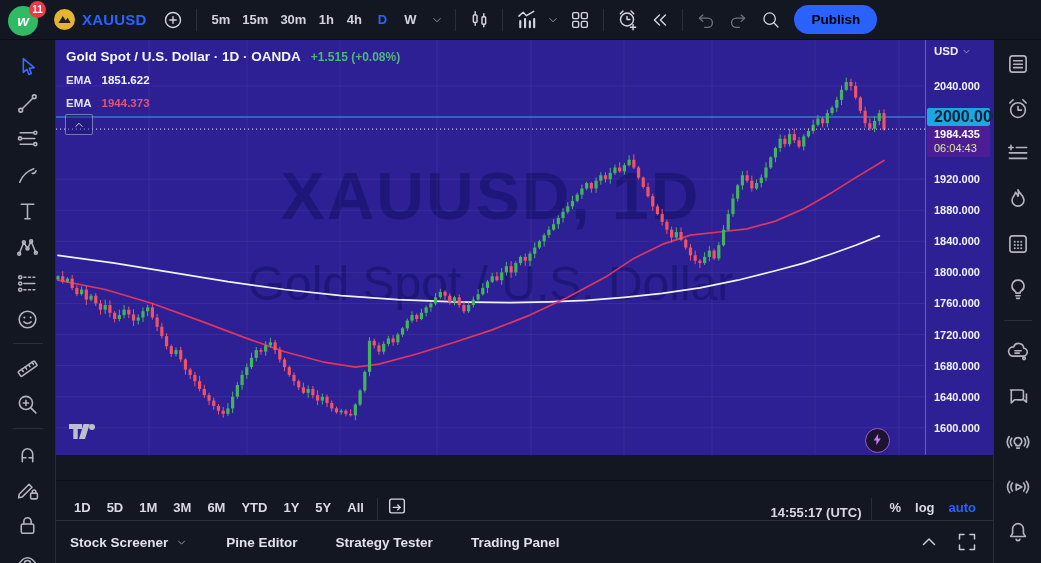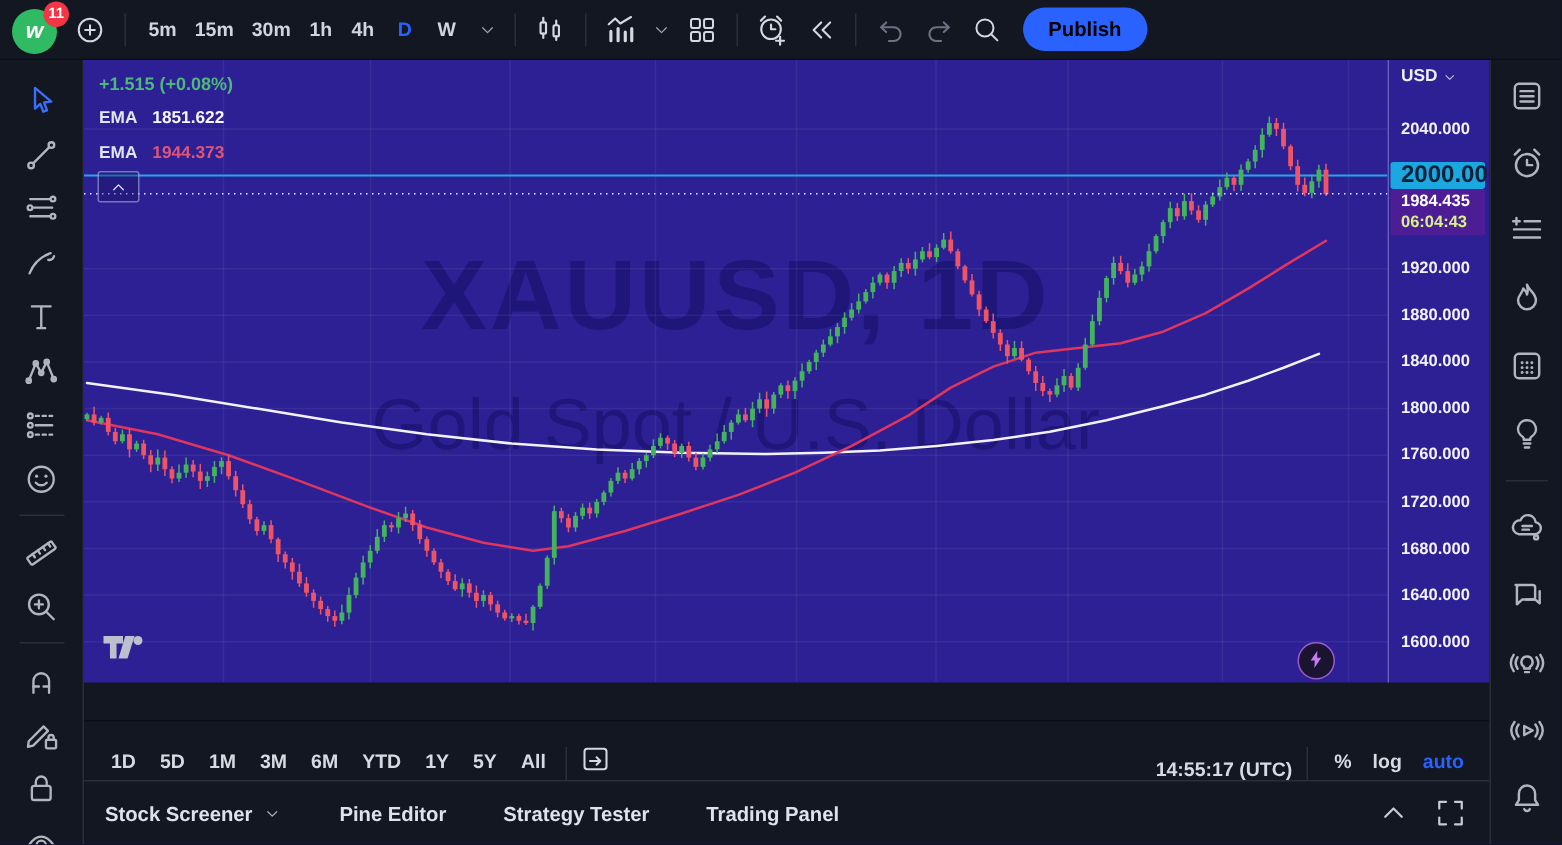--- a/index.html
+++ b/index.html
@@ -83,21 +83,21 @@
 
   .tick{position:absolute;left:0;width:100%;padding-left:8px;font-size:11px;font-weight:600;
         color:#f2f3fa;line-height:14px;}
   .cur-row{position:absolute;top:5px;left:0;width:100%;padding-left:8px;display:flex;align-items:center;gap:3px;
            color:#eef0f8;font-weight:bold;font-size:11.5px;cursor:pointer;}
   .cur-row svg{width:11px;height:11px;color:#c3c8d8;}
   .badge-alert{position:absolute;left:1px;right:3px;background:#1ba7e0;color:#0b2036;font-size:16px;
                font-weight:bold;line-height:18px;padding-left:7px;border-radius:2px;z-index:3;}
   .badge-price{position:absolute;left:1px;right:3px;background:#4c1d95;color:#fff;font-size:11px;
                font-weight:bold;line-height:14px;padding:1px 0 2px 7px;border-radius:2px;z-index:3;}
-  .badge-price .cd{color:#d8f08e;font-weight:700;}
+  .badge-price .cd{color:#d8f08e;font-weight:400;}
 
   .month{position:absolute;top:4px;transform:translateX(-50%);font-size:11px;font-weight:600;color:#c9cbe8;}
   .month.major{color:#ffffff;font-weight:bold;}
   .axis-corner{position:absolute;right:0;top:0;bottom:0;width:67px;border-left:1px solid rgba(210,215,255,.35);
                display:flex;align-items:center;justify-content:center;color:rgba(235,238,255,.5);}
   .axis-corner svg{width:15px;height:15px;}
 
   
   .bottom-toolbar{position:absolute;top:440px;left:0;right:0;height:40px;background:#131722;
                   border-top:1px solid #0a0e17;display:flex;align-items:flex-end;padding:0 10px;z-index:10;}
@@ -118,20 +118,28 @@
 </style>
 </head>
 <body>
 
 <div class="app">
 
   <div class="topbar">
     <div class="logo-wrap">
       <div class="logo">w</div>
       <div class="nbadge">11</div>
+    </div>
+    <div class="sym-btn">
+      <div class="oanda ic">
+        <svg viewBox="0 0 24 24">
+            <path d="M5 16 10 8l3.4 5 2.2-3.2L19 16z" fill="#1d2030"></path>
+          </svg>
+      </div>
+      <span class="sym-label">XAUUSD</span>
     </div>
     <div class="tb-icon ic">
         <span class="ic" style="width:22px;height:22px">
           <svg viewBox="0 0 24 24" fill="none" stroke="currentColor" stroke-width="1.5" stroke-linecap="round" stroke-linejoin="round">
             <circle cx="12" cy="12" r="8.2"></circle>
             <path d="M12 8.5v7M8.5 12h7"></path>
           </svg>
         </span>
       </div>
     <div class="vsep"></div>
@@ -844,20 +852,21 @@
           <rect x="816.9599999999999" y="80.885" width="3.2" height="7.769999999999996" fill="#44b35e"></rect>
           <line x1="823.28" x2="823.28" y1="69.82256750682961" y2="85.205729114919" stroke="#44b35e" stroke-width="1"></line>
           <rect x="821.68" y="73.115" width="3.2" height="7.77000000000001" fill="#44b35e"></rect>
           <line x1="828" x2="828" y1="69.24285522960467" y2="90.70619995680771" stroke="#ef5366" stroke-width="1"></line>
           <rect x="826.4" y="73.115" width="3.2" height="16.317000000000007" fill="#ef5366"></rect>
           <line x1="0" x2="869" y1="89.09400500000004" y2="89.09400500000004" stroke="#e8eaf4" stroke-width="1" stroke-dasharray="1 3"></line>
         </svg>
 
       <div class="chart-header">
         <div class="ch-row1">
+          <span class="ch-title">Gold Spot / U.S. Dollar · 1D · OANDA</span>
           <span class="ch-change">+1.515 (+0.08%)</span>
         </div>
         <div class="ema-row">
           <span class="ema-name">EMA</span>
           <span class="ema-val-0">1851.622</span>
         </div>
         <div class="ema-row">
           <span class="ema-name">EMA</span>
           <span class="ema-val-1">1944.373</span>
         </div>

